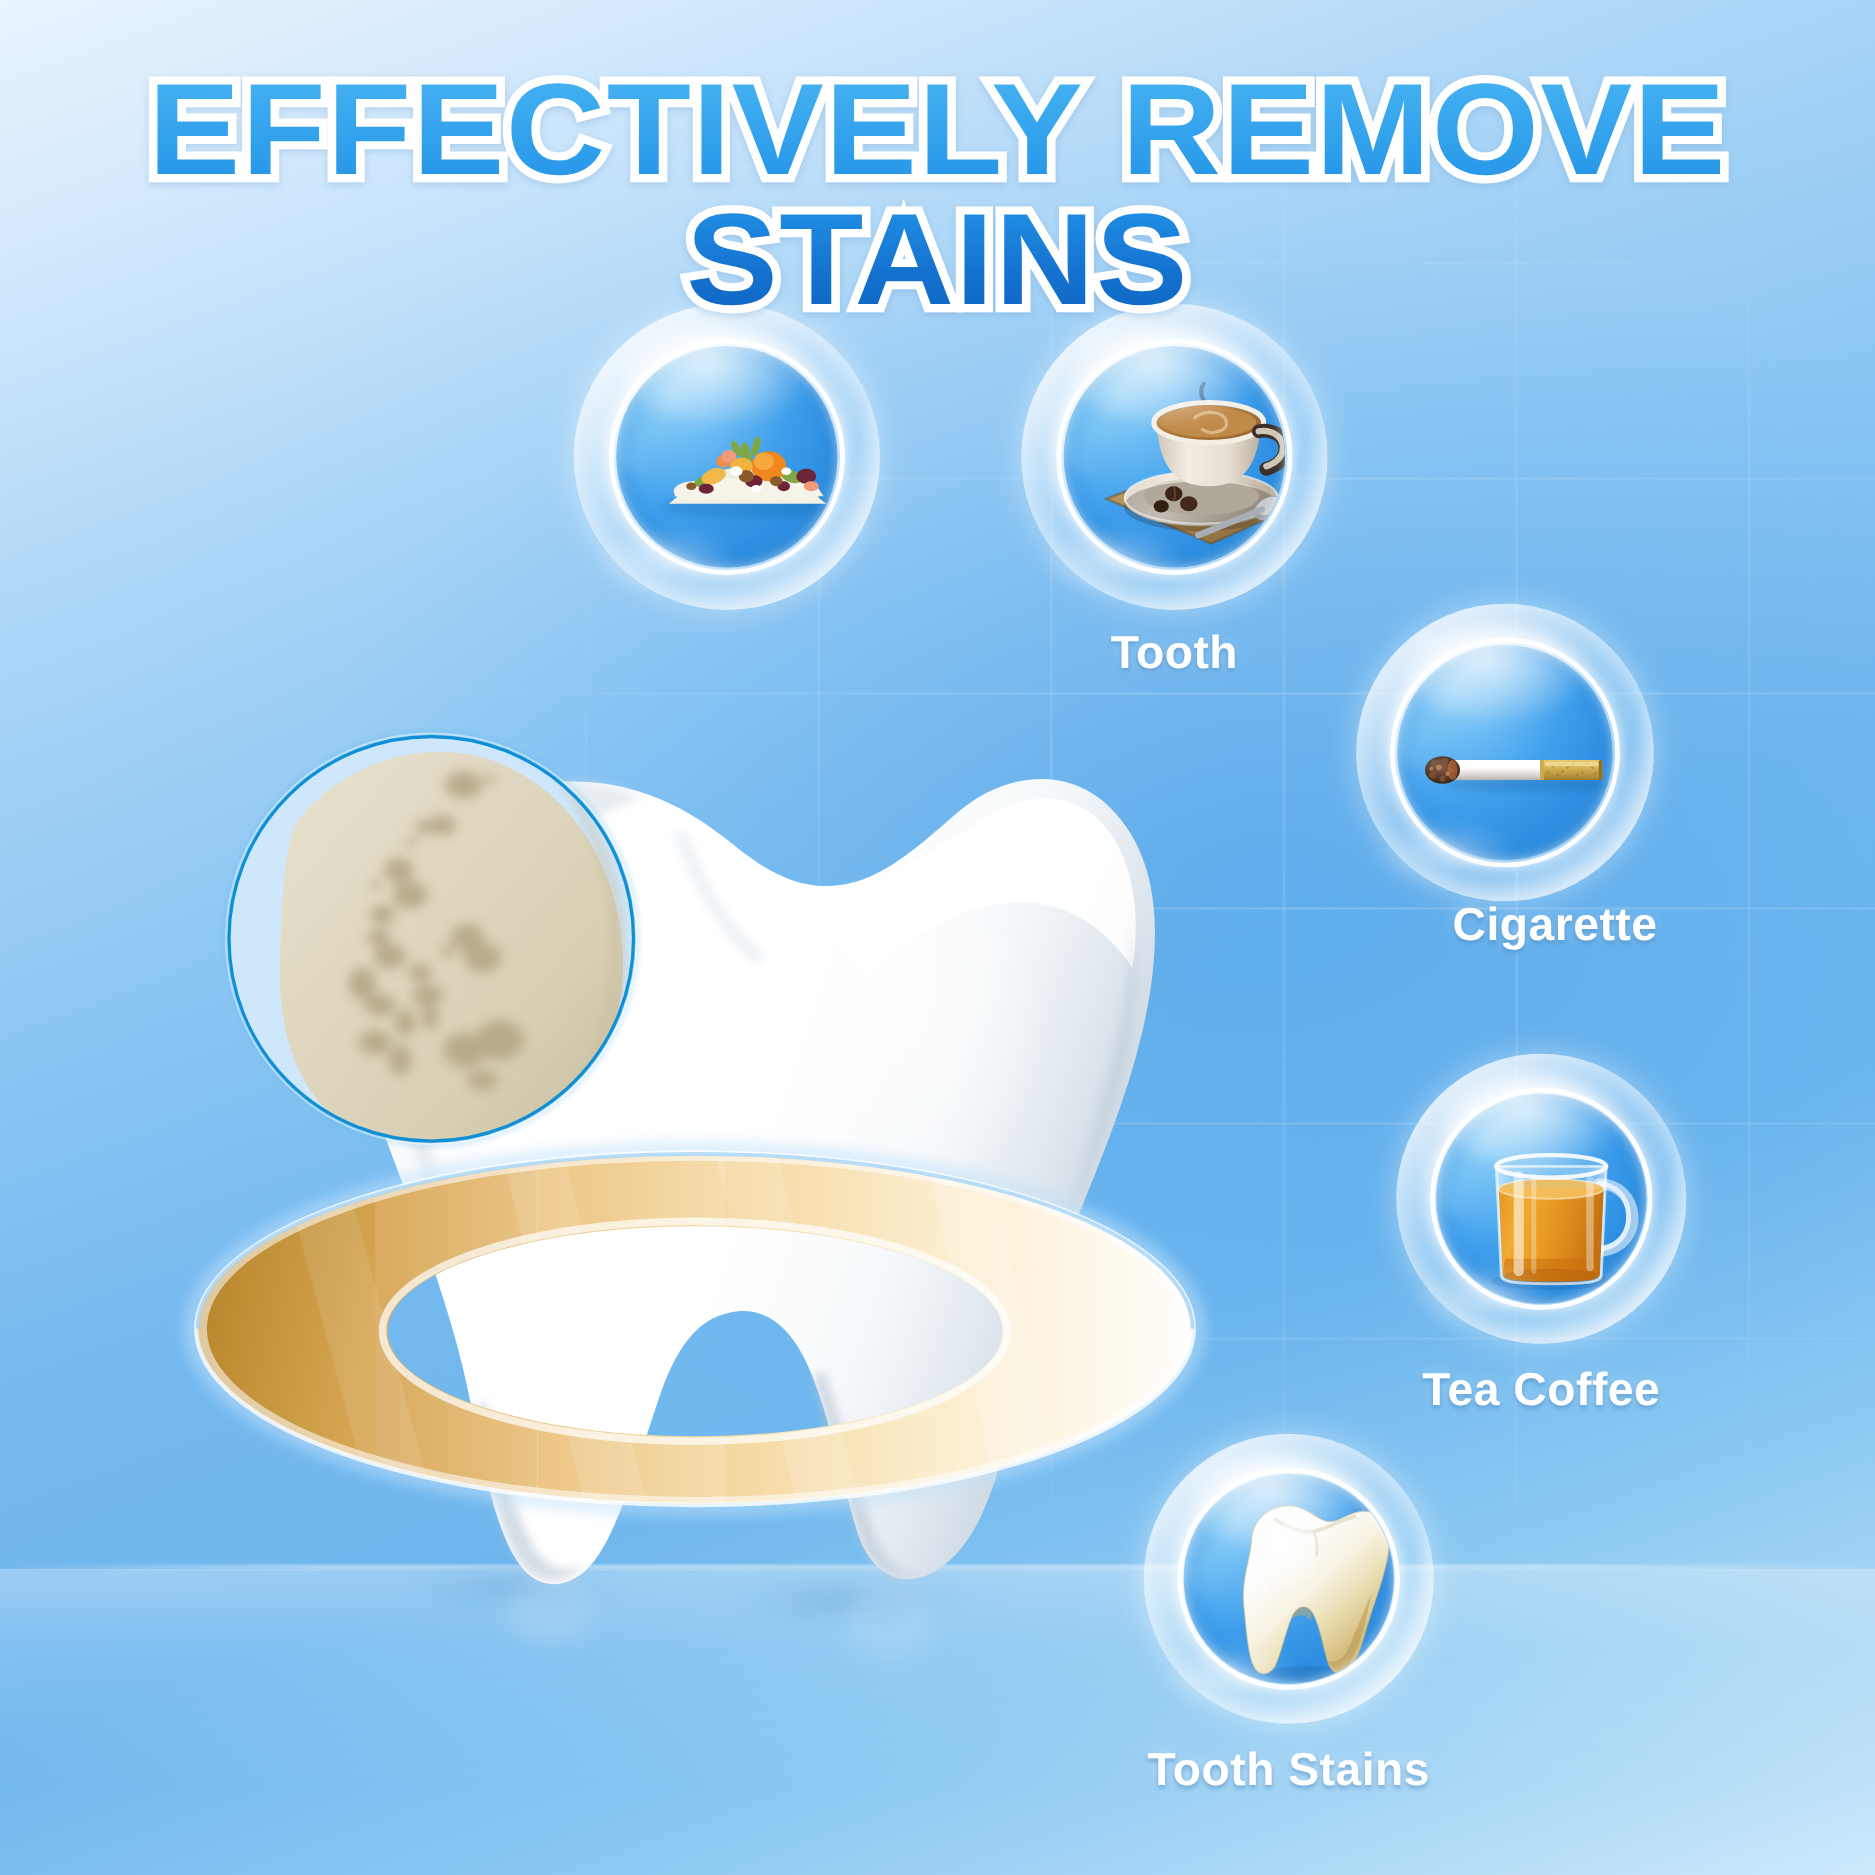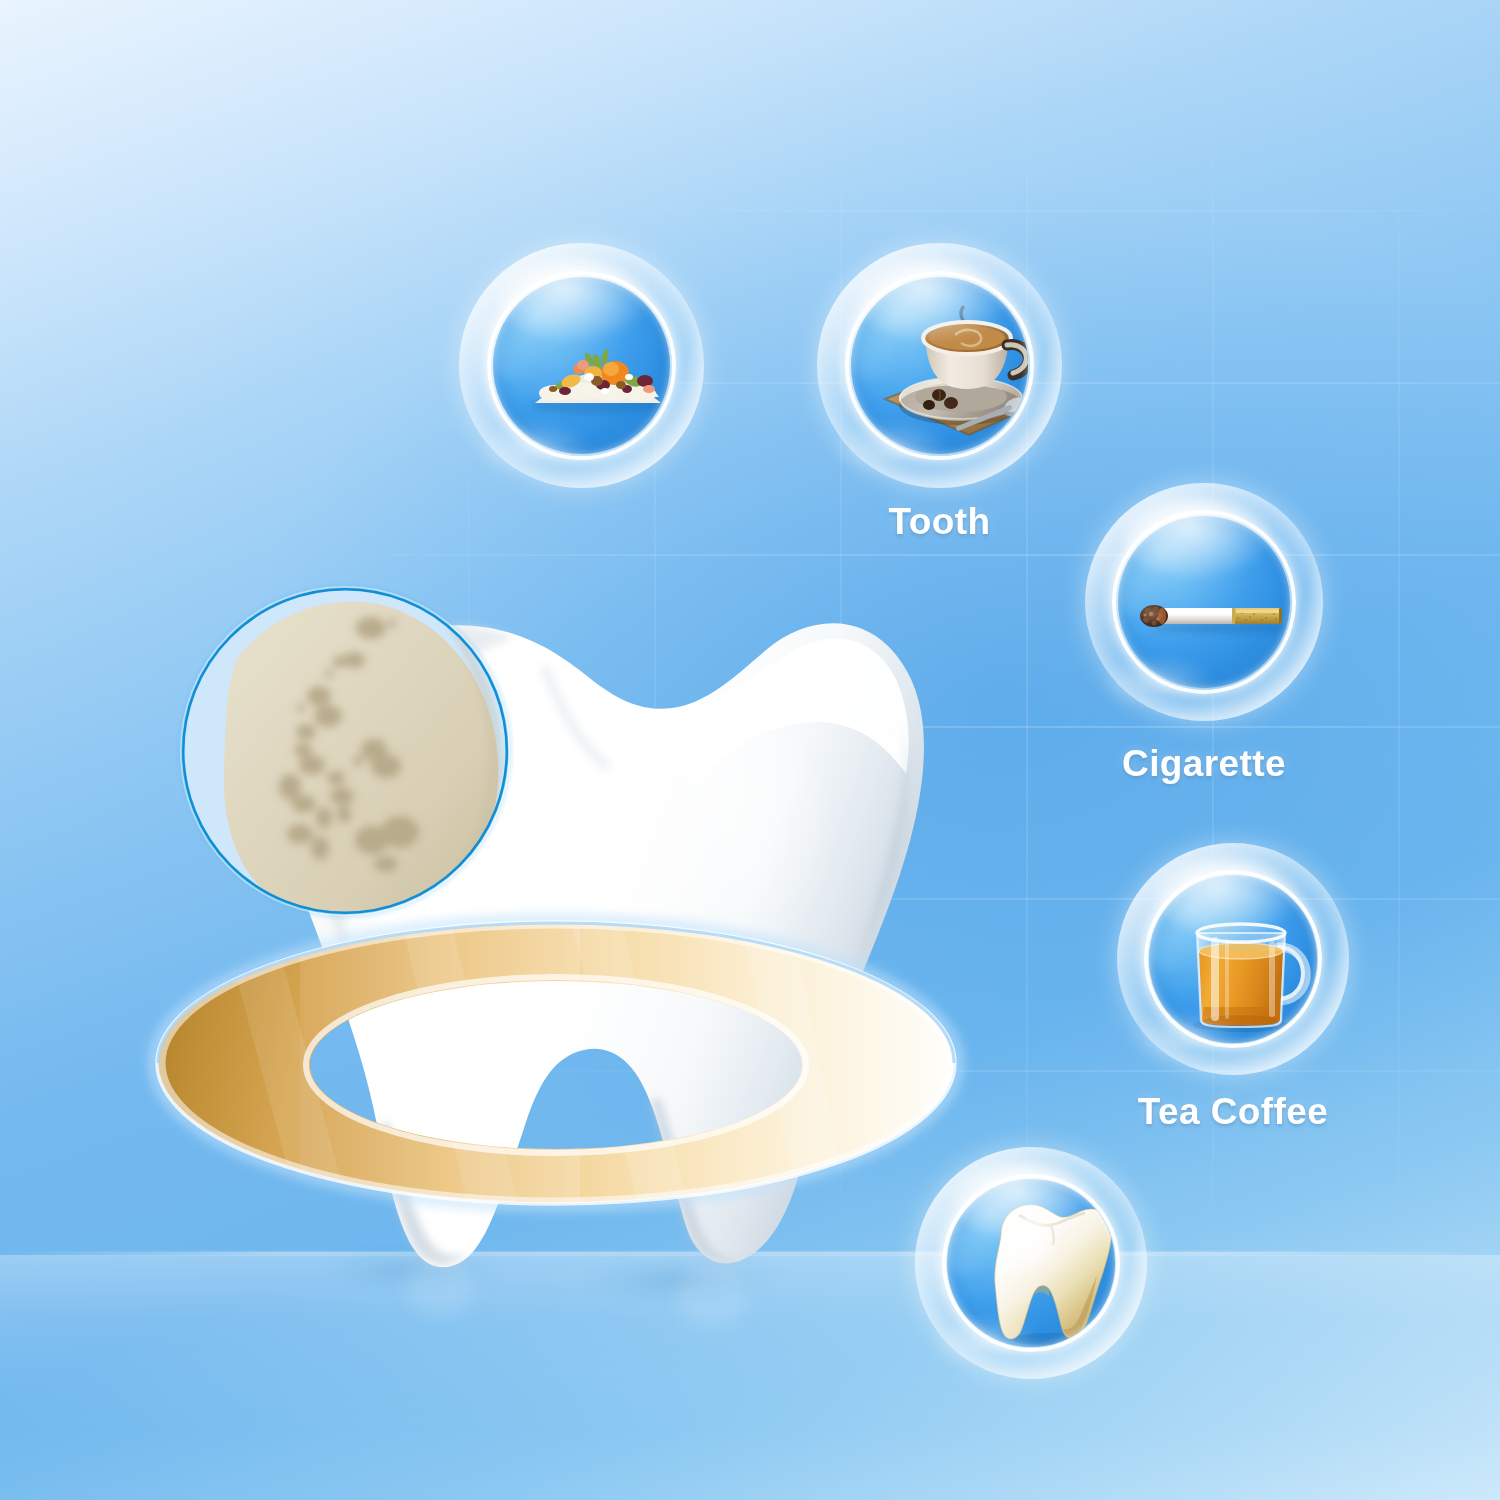--- a/index.html
+++ b/index.html
@@ -212,21 +212,21 @@
   
   #bubble-food { left: 459px; top: 243px; width: 245px; height: 245px; }
   #bubble-food .bubble-label { top: 258px; font-size: 37px; }
 
   
   #bubble-coffee { left: 817px; top: 243px; width: 245px; height: 245px; }
   #bubble-coffee .bubble-label { top: 258px; font-size: 37px; }
 
   
   #bubble-cigarette { left: 1085px; top: 483px; width: 238px; height: 238px; }
-  #bubble-cigarette .bubble-label { top: 260px; font-size: 37px; }
+  #bubble-cigarette .bubble-label { top: 236px; font-size: 37px; margin-left: 40px; }
 
   
   #bubble-tea { left: 1117px; top: 843px; width: 232px; height: 232px; }
   #bubble-tea .bubble-label { top: 248px; font-size: 37px; }
 
   
   #bubble-tooth { left: 915px; top: 1147px; width: 232px; height: 232px; }
   #bubble-tooth .bubble-label { top: 248px; font-size: 37px; }
 
   
@@ -258,20 +258,26 @@
 </head>
 <body>
 
 <div id="poster">
 
   <div class="bg-layer bg-radial"></div>
   <div class="bg-layer bg-grid"></div>
   <div class="bg-floor"></div>
   <div class="bg-floor-line"></div>
 
+  <div class="headline-wrap">
+    <div class="headline-stroke">
+      <span>EFFECTIVELY REMOVE STAINS</span>
+    </div>
+    <div class="headline">EFFECTIVELY REMOVE STAINS</div>
+  </div>
 
   <div id="main-tooth">
     <svg viewBox="0 0 820 800" xmlns="http://www.w3.org/2000/svg">
       <defs>
         <linearGradient id="toothBody" x1="0" y1="0" x2="1" y2="0.35">
           <stop offset="0%" stop-color="#e2e8ee"></stop>
           <stop offset="12%" stop-color="#f3f7fa"></stop>
           <stop offset="30%" stop-color="#ffffff"></stop>
           <stop offset="58%" stop-color="#ffffff"></stop>
           <stop offset="78%" stop-color="#f6f9fb"></stop>
@@ -842,15 +848,16 @@
                  C 97 104, 90 106, 86 116
                  C 81 128, 78 144, 73 154
                  C 68 162, 60 162, 56 154
                  C 51 144, 50 124, 48 106
                  C 46 86, 52 72, 54 56 Z" fill="none" stroke="#cbb171" stroke-width="1.2" opacity="0.45"></path>
       </svg>
     </div>
     <div class="bubble-ring"></div>
     <div class="bubble-gloss"></div>
     <div class="bubble-gloss-lower"></div>
+    <div class="bubble-label">Tooth Stains</div>
   </div>
 
 </div>
 
 </body></html>

